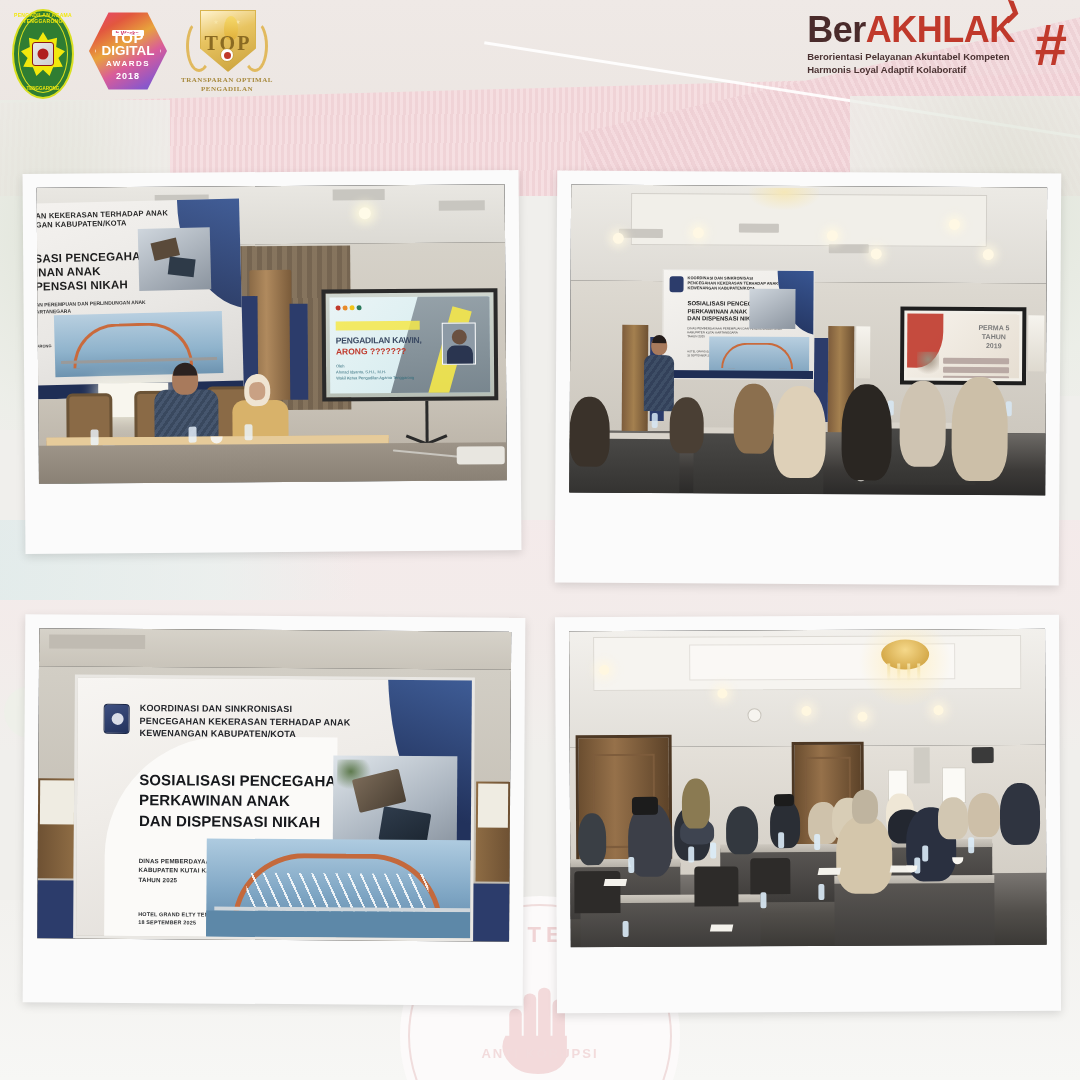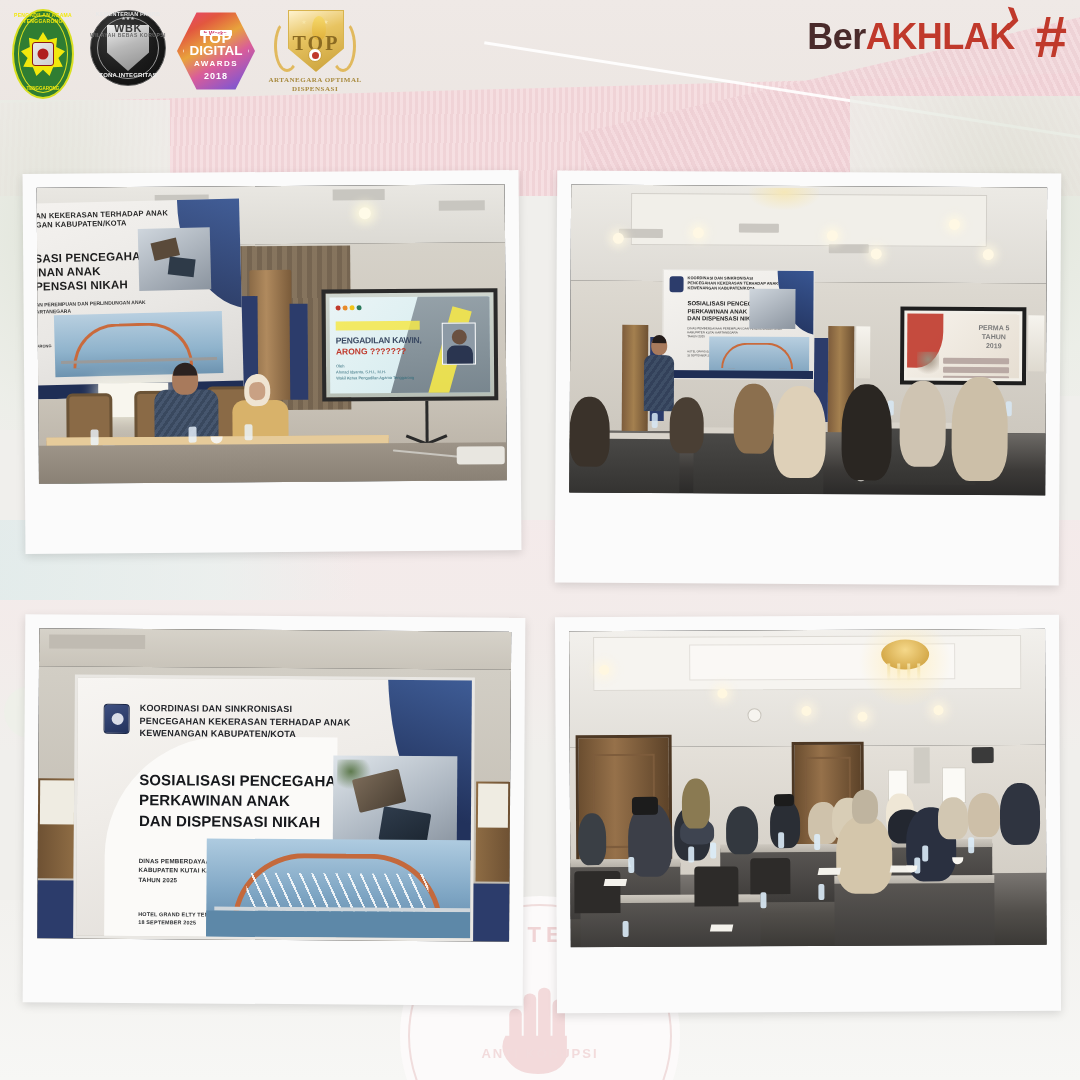--- a/index.html
+++ b/index.html
@@ -500,57 +500,51 @@
 
     <div class="badge b1">
       <div class="oval"></div>
       <div class="oval2"></div>
       <div class="txt-top">PENGADILAN AGAMA TENGGARONG</div>
       <div class="star"></div>
       <div class="inner"></div>
       <div class="txt-bot">TENGGARONG</div>
     </div>
 
-    <div class="badge b2">
-      <div class="circ"></div>
-      <div class="ring"></div>
-      <div class="top-txt">KEMENTERIAN PANRB</div>
-      <div class="shield"></div>
-      <div class="stars">★★★</div>
-      <div class="wbk">WBK</div>
-      <div class="wbk2">WILAYAH BEBAS KORUPSI</div>
-      <div class="bot-txt">ZONA INTEGRITAS</div>
-    </div>
 
     <div class="badge b3">
       <div class="hex"></div>
       <div class="hexin"></div>
       <div class="itw"><span>It Works.</span></div>
       <div class="t1">TOP</div>
       <div class="t2">DIGITAL</div>
       <div class="t3">AWARDS</div>
       <div class="t4">2018</div>
     </div>
 
     <div class="badge b4">
       <div class="wreathL"></div>
       <div class="wreathR"></div>
       <div class="gshield"></div>
       <div class="stars4">★ ★ ★</div>
       <div class="flame"></div>
       <div class="topword">TOP</div>
       <div class="dot"></div>
-      <div class="sub1">ARTANEGARA OPTIMAL</div>
-      <div class="sub2">DISPENSASI</div>
+      <div class="sub1">TRANSPARAN OPTIMAL</div>
+      <div class="sub2">PENGADILAN</div>
     </div>
   </div>
 
   <div class="hdr-right">
     <div class="berakhlak">
       <div class="main"><span class="dark">Ber</span><span>AKHLAK</span><span class="arrow">❯</span></div>
+      <div class="sub">
+        <div>Berorientasi Pelayanan Akuntabel Kompeten</div>
+        <div>Harmonis Loyal Adaptif Kolaboratif</div>
+      </div>
     </div>
 
     <div class="bangga">
       <div class="hash">#</div>
     </div>
   </div>
 </div>
 
 <div id="gallery">
 

